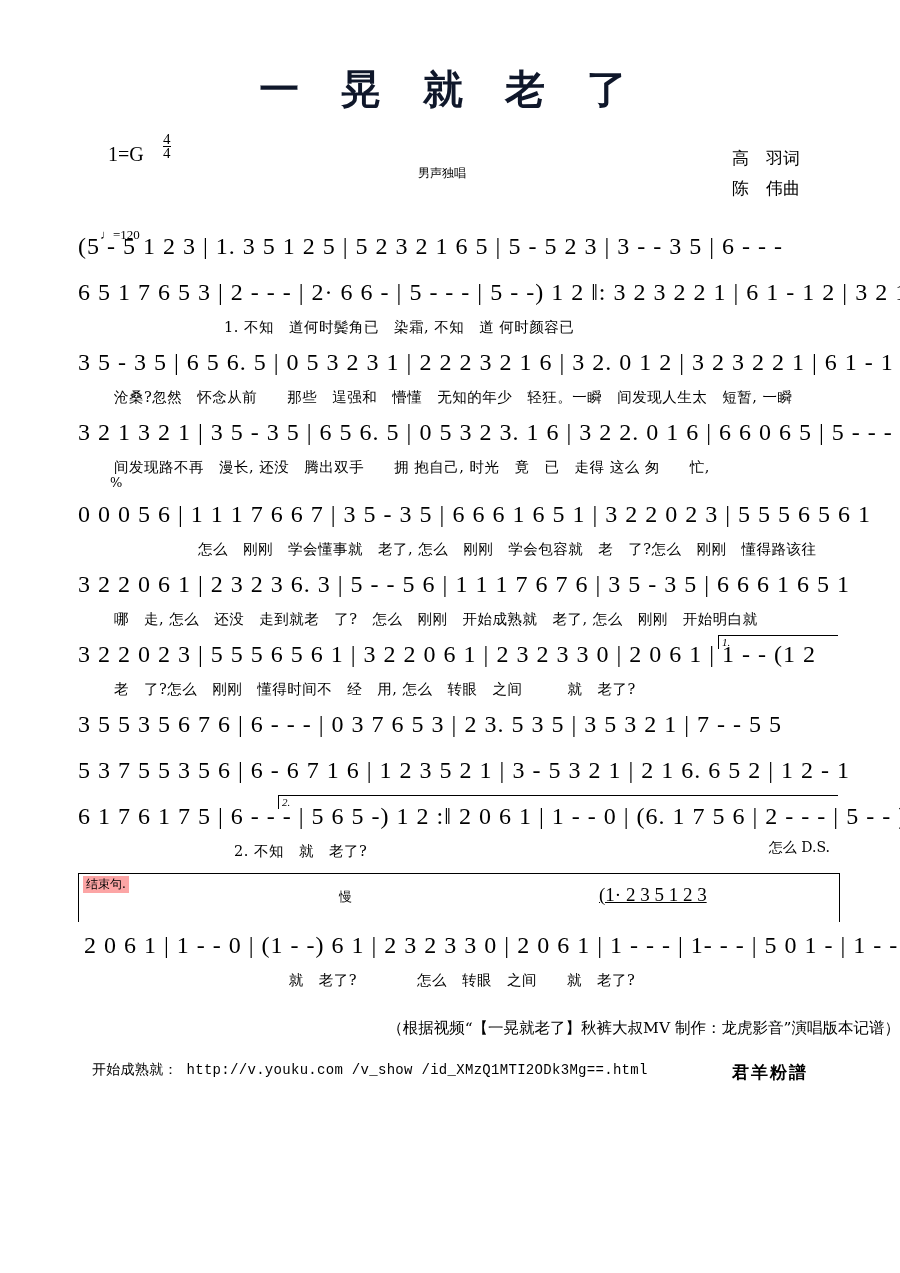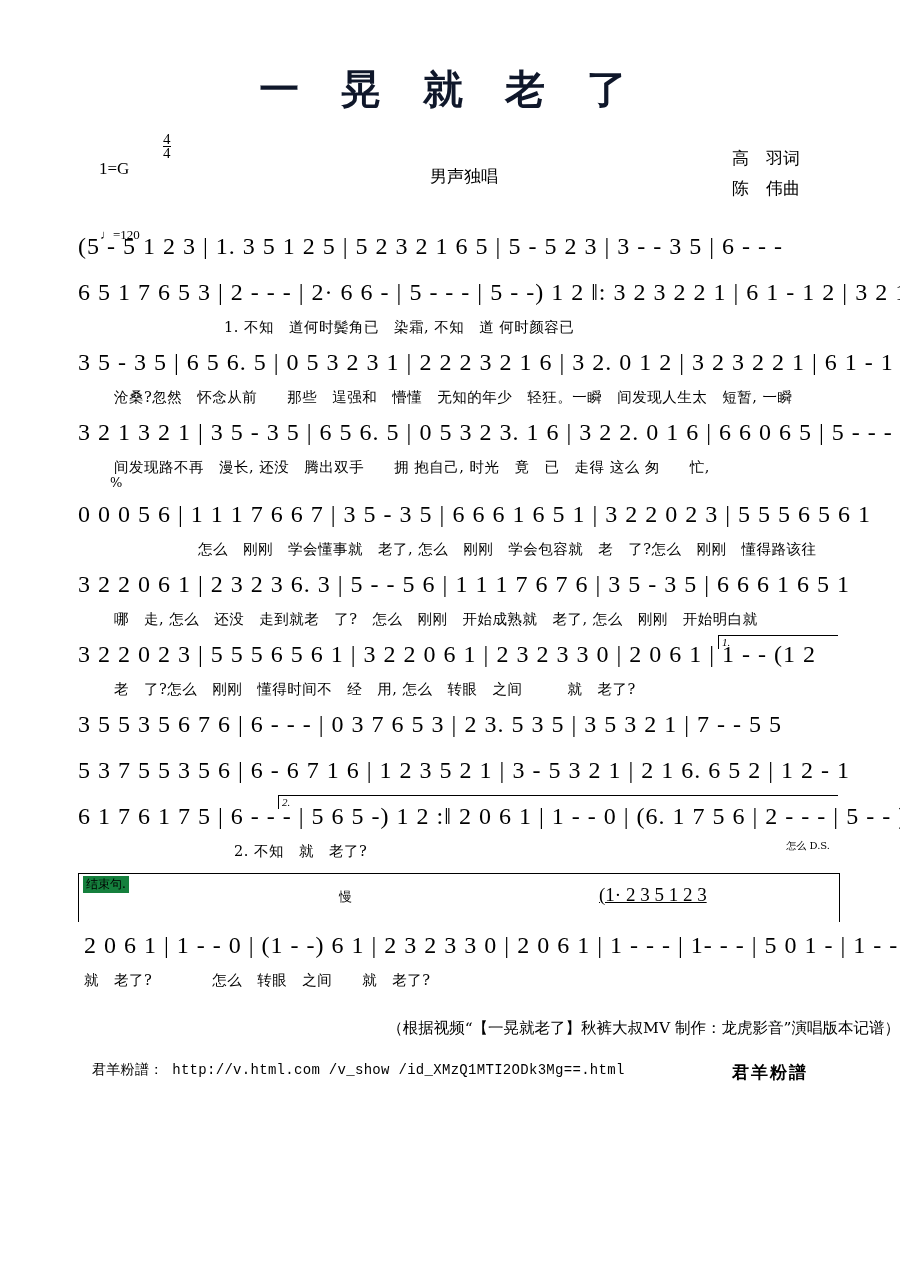--- a/index.html
+++ b/index.html
@@ -28,40 +28,38 @@
     color:#0f172a;
   }
   
   .meta{
     position:relative;
     height:70px;
     margin-top:18px;
   }
   .keysig{
     position:absolute;
-    left:99px; top:8px;
-    font-size:17px;
-    font-family:"Liberation Serif", serif;
-    margin-top:16px;
+    left:108px; top:8px;
+    font-size:20px;
+    font-family:"Liberation Serif", serif;
   }
   .timesig{
     position:absolute;
     left:163px; top:-2px;
     font-size:15px;
     line-height:13px;
     text-align:center;
   }
   .timesig .num{display:block;}
   .timesig .den{display:block;border-top:1.4px solid #000;}
   .voice{
     position:absolute;
     left:418px; top:30px;
-    font-size:17px;
-    font-family:"DejaVu Serif", serif;
-    margin-left:12px;
+    font-size:12px;
+    font-family:"DejaVu Serif", serif;
   }
   .credits{
     position:absolute;
     right:100px; top:8px;
     font-size:17px;
     font-family:"DejaVu Serif", serif;
     line-height:30px;
     text-align:left;
   }
   .tempo{
@@ -201,35 +199,35 @@
     <div class="sysrow">3 5  5 3  5 6  7 6 | 6 - - - | 0 3 7 6 5 3 | 2 3.  5 3 5 | 3 5 3 2 1 | 7 - - 5 5</div>
 
     <div class="sysrow">5 3  7 5  5 3  5 6 | 6 - 6 7  1 6 | 1 2 3 5 2 1 | 3 - 5 3 2 1 | 2 1 6. 6 5 2 | 1 2 - 1</div>
 
     <div style="position:relative;">
       <div class="ending-box" style="left:200px;top:2px;width:560px;">2.</div>
       <div class="sysrow">6 1 7 6 1  7 5 | 6 - - - | 5 6 5 -) 1 2 :‖ 2 0 6 1 | 1 - - 0 | (6. 1  7 5 6 | 2 - - - | 5 - - ) 5 6 ‖</div>
     </div>
     <div style="position:relative;height:24px;">
       <span class="lyricrow" style="position:absolute;left:120px;top:0;">2. 不知　就　老了?</span>
-      <span class="ds-mark" style="right:10px;top:0;font-size:10px;font-family:'DejaVu Serif',serif;">怎么 D.S.</span>
+      <span class="ds-mark" style="right:10px;top:0;font-size:14px;font-family:'DejaVu Serif',serif;">怎么 D.S.</span>
     </div>
   </div>
 
   <div class="coda-wrap">
     <div style="position:relative;border:1.3px solid #000;border-bottom:none;height:48px;">
-      <span class="coda-label" style="left:4px;top:2px;background:#15803d;padding:0 3px;">结束句.</span>
+      <span class="coda-label" style="left:4px;top:2px;background:#fca5a5;padding:0 3px;">结束句.</span>
       <span class="slow-mark" style="left:260px;top:14px;">慢</span>
       <span class="slow-mark" style="left:520px;top:10px;font-size:19px;font-family:'Liberation Serif',serif;text-decoration:underline;">(1· 2 3  5 1  2 3</span>
     </div>
     <div class="sysrow" style="padding-left:6px;">2 0 6 1 | 1 - - 0 | (1 - -) 6 1 | 2 3  2 3 3 0 | 2 0 6 1 | 1 - - - | 1-  - - | 5 0 1 - | 1 - - 0)‖</div>
-    <div class="lyricrow" style="padding-left:6px;">就　老了?　　　　怎么　转眼　之间　　就　老了?</div>
+    <div class="lyricrow" style="padding-left:6px;text-align:center;">就　老了?　　　　怎么　转眼　之间　　就　老了?</div>
   </div>
 
   <div class="footer-note">（根据视频“【一晃就老了】秋裤大叔MV  制作：龙虎影音”演唱版本记谱）</div>
 
   <div class="footer-link">
-    <span>君羊粉譜：</span>
-    <span>http://v.html.com  /v_show /id_XMzQ1MTI2ODk3Mg==.html</span>
+    <span>开始成熟就：</span>
+    <span>http://v.youku.com  /v_show /id_XMzQ1MTI2ODk3Mg==.html</span>
     <span class="seal">君羊粉譜</span>
   </div>
 
 </div>
 
 </body></html>

